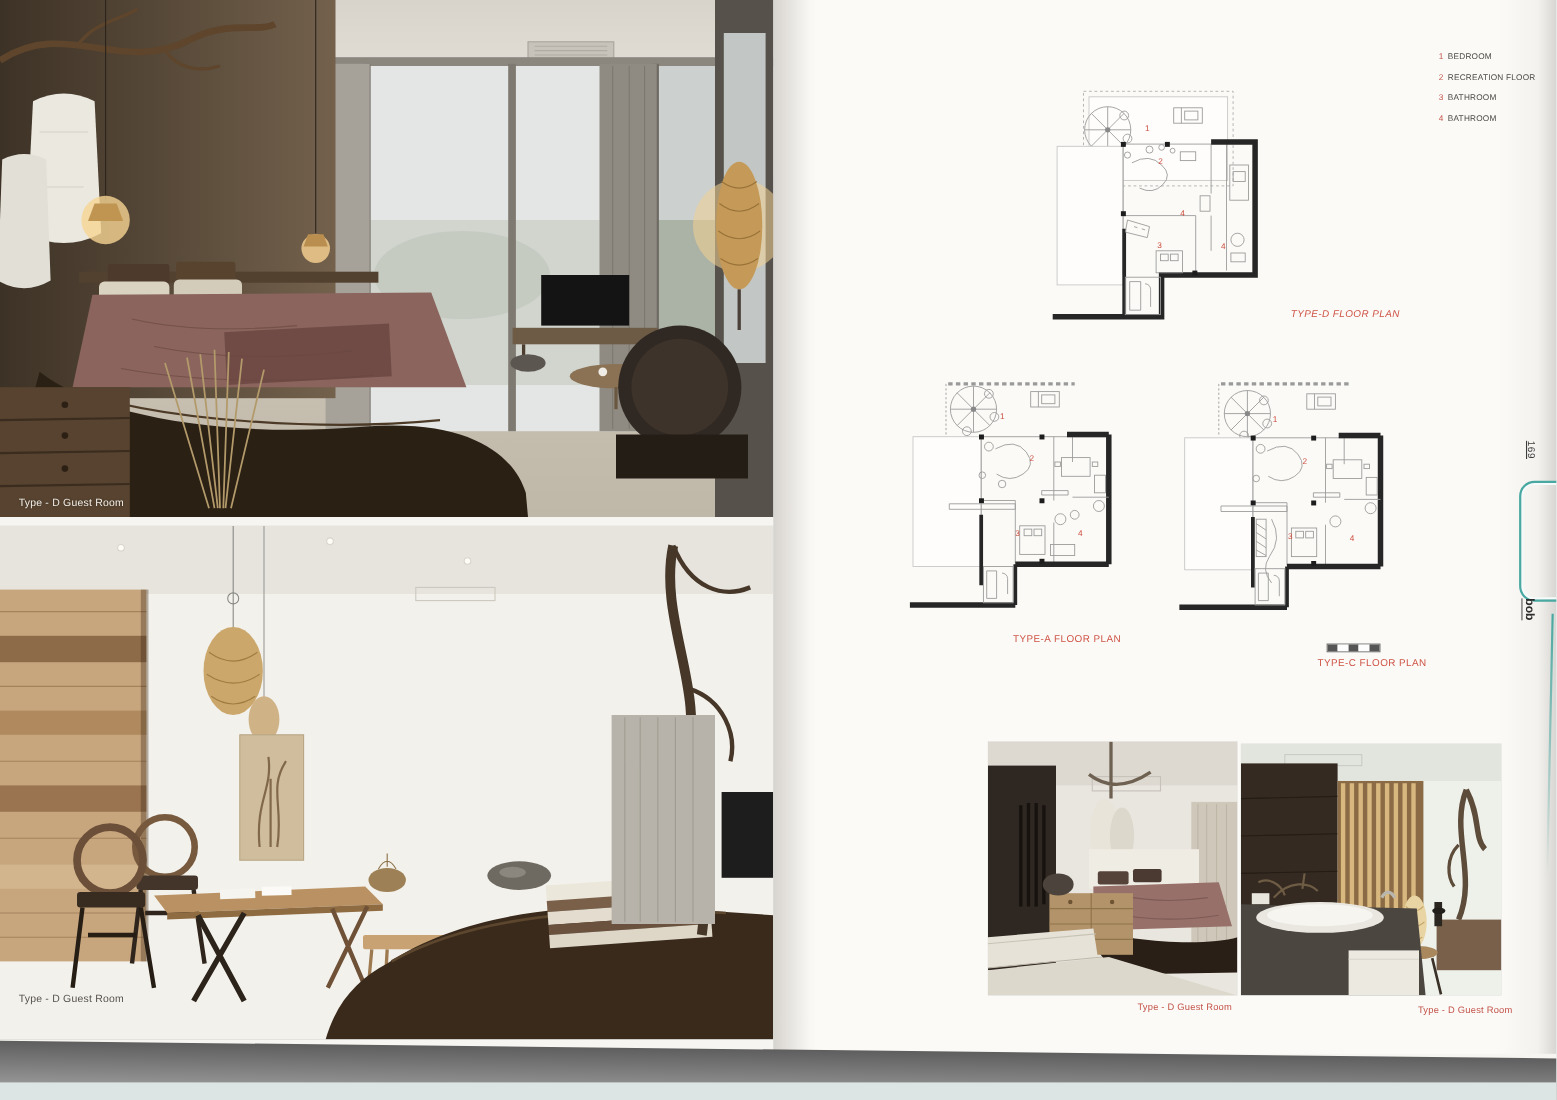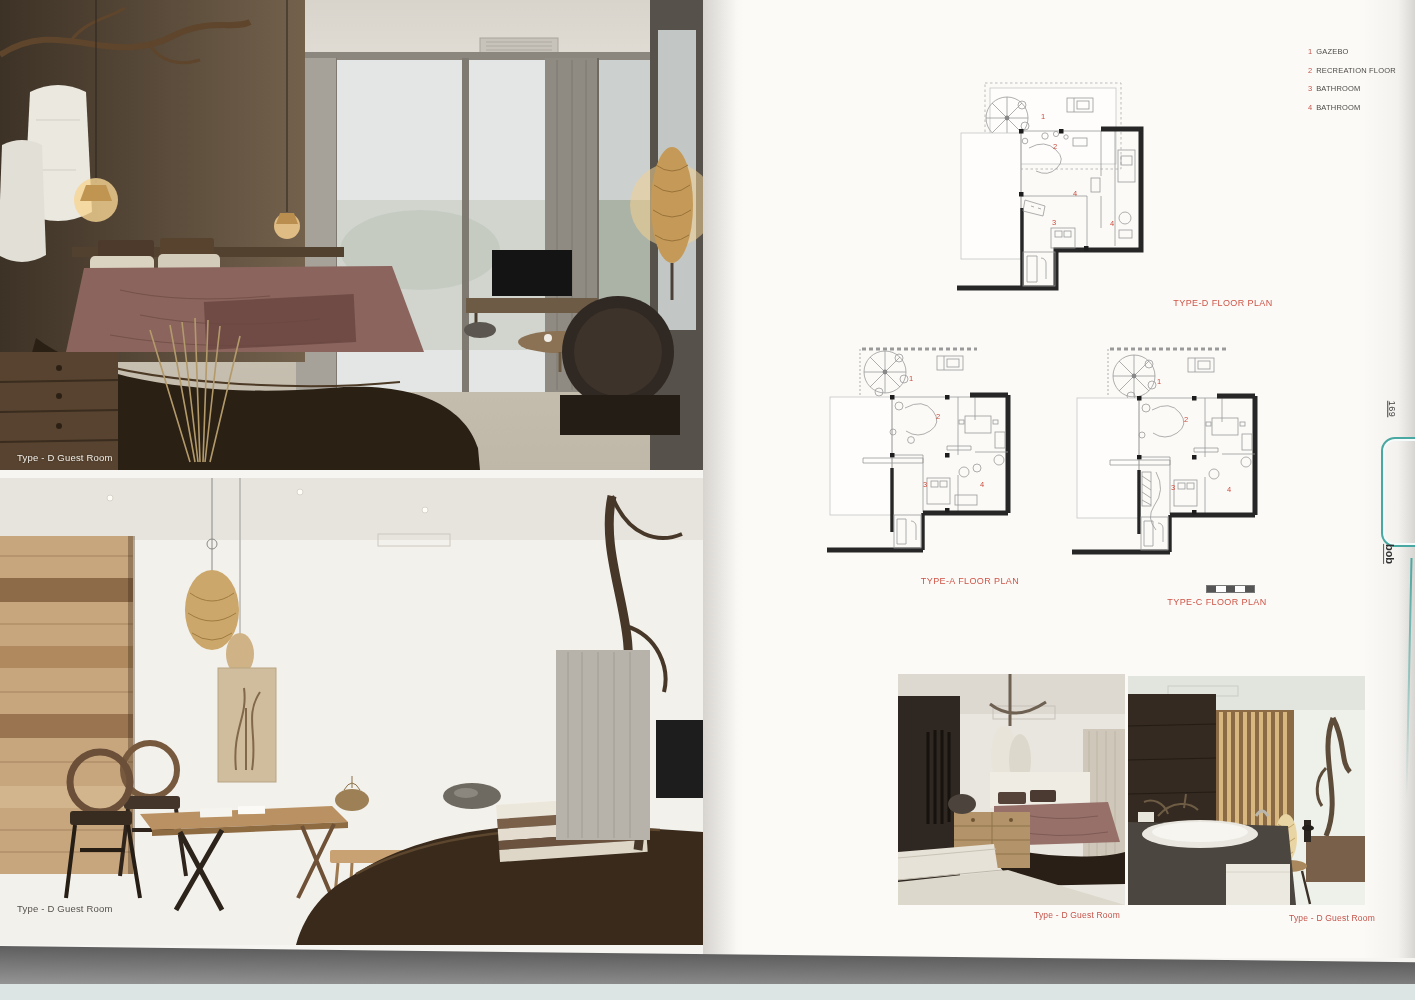--- a/index.html
+++ b/index.html
@@ -284,21 +284,21 @@
         <path d="M568,174 L568,360 M582,174 L582,360 M598,174 L598,360 M614,174 L614,360 M630,174 L630,360" stroke="#a09c92"></path>
       </g>
       <rect x="656" y="242" width="47" height="78" fill="#1d1d1d"></rect>
     </svg>
     <figcaption class="cap-overlay cap-dark" style="top:425px;">Type - D Guest Room</figcaption>
   </figure>
 
   <div class="legend">
     <div class="legend-row">
       <span class="legend-num">1</span>
-      <span class="legend-label">GAZEBO</span>
+      <span class="legend-label">BEDROOM</span>
       </div>
     <div class="legend-row">
       <span class="legend-num">2</span>
       <span class="legend-label">RECREATION FLOOR</span>
       </div>
     <div class="legend-row">
       <span class="legend-num">3</span>
       <span class="legend-label">BATHROOM</span>
       </div>
     <div class="legend-row">
@@ -355,21 +355,21 @@
         <rect x="136" y="100" width="9" height="14"></rect>
     </g>
     <g>
       <text class="num" x="86" y="41">1</text>
       <text class="num" x="98" y="71">2</text>
       <text class="num" x="118" y="118">4</text>
       <text class="num" x="97" y="147">3</text>
       <text class="num" x="155" y="148">4</text>
     </g>
   </svg>
-  <div class="plan-label" style="left:1143px;top:298px;">TYPE-D FLOOR PLAN</div>
+  <div class="plan-label" style="left:1143px;top:280px;font-style:italic;">TYPE-D FLOOR PLAN</div>
 
   <svg class="plan" style="left:827px;top:340px;" width="205" height="228" viewBox="0 0 205 228">
     <g class="hair">
       <path d="M35,9 h115" stroke-dasharray="4 3" stroke-width="3"></path>
       <path d="M33,9 V55" stroke-dasharray="2 2"></path>
     </g>
     <g transform="translate(58,32)">
       <circle r="21" class="hair"></circle>
       <path class="hair" d="M0,-21 L0,21 M-21,0 L21,0 M-15,-15 L15,15 M-15,15 L15,-15"></path>
       <circle cx="14" cy="-14" r="4" class="hair"></circle>
@@ -481,21 +481,21 @@
       <text class="num" x="155" y="152">4</text>
     </g>
   </svg>
   <div class="scalebar">
     <span class="sb-d"></span>
       <span class="sb-l"></span>
       <span class="sb-d"></span>
       <span class="sb-l"></span>
       <span class="sb-d"></span>
   </div>
-  <div class="plan-label" style="left:1137px;top:597px;">TYPE-C FLOOR PLAN</div>
+  <div class="plan-label" style="left:1137px;top:597px;text-align:right;">TYPE-C FLOOR PLAN</div>
 
   <figure class="rp-photo" style="left:898px;top:674px;width:227px;height:231px;margin:0;">
     <svg width="227" height="231" viewBox="0 0 227 231">
       <rect width="227" height="231" fill="#e9e6df"></rect>
       <rect x="0" y="0" width="227" height="40" fill="#ddd9d1"></rect>
       <rect x="95" y="32" width="62" height="13" fill="none" stroke="#c6c2ba"></rect>
       <rect x="0" y="22" width="62" height="186" fill="#2f2721"></rect>
       <g stroke="#17120e" stroke-width="3">
         <line x1="30" y1="58" x2="30" y2="150"></line>
           <line x1="37" y1="56" x2="37" y2="150"></line>

